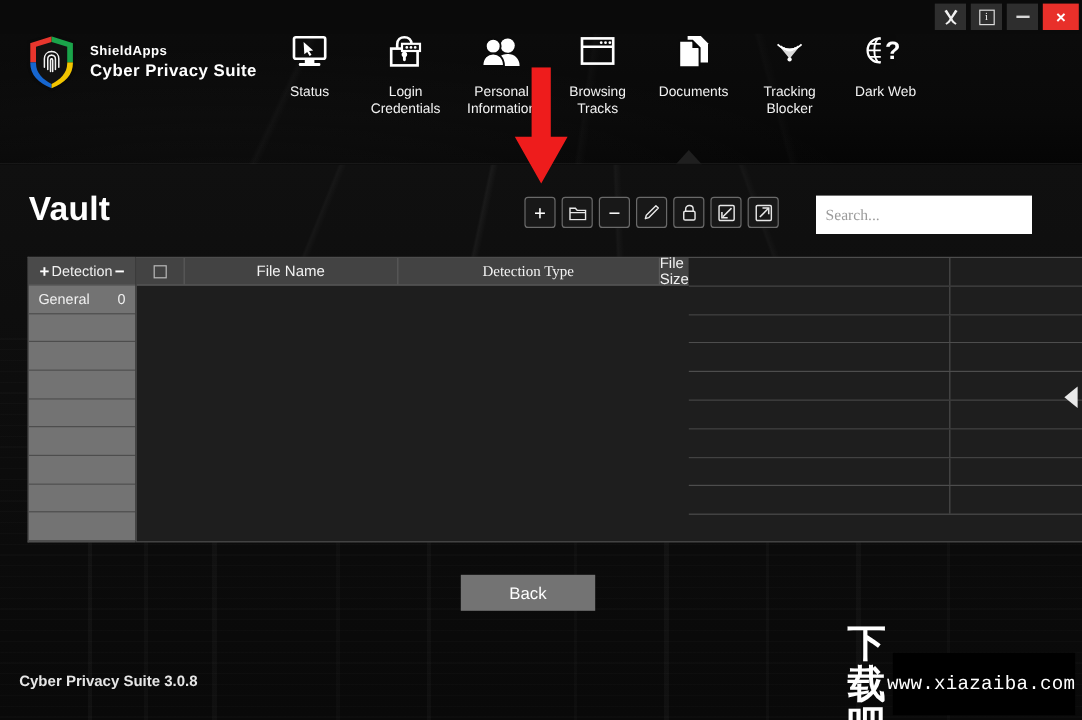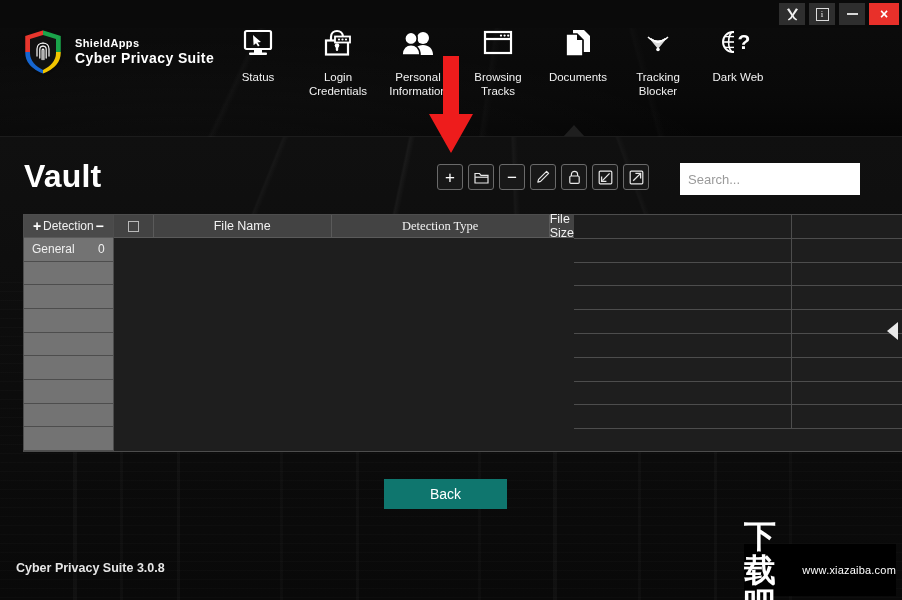--- a/index.html
+++ b/index.html
@@ -157,21 +157,21 @@
     background:
       linear-gradient(102deg, transparent 40%, rgba(255,255,255,0.045) 40.3%, transparent 41%),
       linear-gradient(88deg, transparent 56%, rgba(255,255,255,0.035) 56.3%, transparent 57%),
       linear-gradient(112deg, transparent 22%, rgba(255,255,255,0.030) 22.3%, transparent 23%),
       linear-gradient(70deg, transparent 72%, rgba(255,255,255,0.028) 72.3%, transparent 73%);
     pointer-events:none;
   }
 
   .page-title {
     position: absolute; left: 24px; top: 158px;
-    color: #ffffff; font-size: 32px; font-weight: bold;
+    color: #ffffff; font-size: 28px; font-weight: bold;
     letter-spacing: 0.2px;
     z-index: 12;
   }
 
   
   .toolbar {
     position: absolute; left: 437px; top: 164px;
     display: flex; gap: 5px;
     z-index: 12;
   }
@@ -187,21 +187,21 @@
   .tool-btn svg { display:block; }
   .plus-glyph { font-size: 17px; line-height: 1; color:#fff; font-weight: 300; }
   .minus-glyph { font-size: 17px; line-height: 1; color:#fff; font-weight: 300; }
 
   .search-box {
     position: absolute; left: 680px; top: 163px;
     width: 180px; height: 26px;
     background: #ffffff;
     border: none;
     outline: none;
-    font-family: Liberation Sans, sans-serif;
+    font-family: Liberation Serif, serif;
     font-size: 13px;
     color: #222;
     padding: 16px 8px;
     z-index: 12;
   }
   .search-box::placeholder { color: #9a9a9a; }
 
   
   .table-wrap {
     position: absolute; left: 23px; top: 214px;
@@ -280,22 +280,22 @@
     display: flex;
     background: #1e1e1e;
   }
   .fr-c1 { flex: 0 0 218px; border-right: 1px solid #4d4d4d; }
   .fr-c2 { flex: 0 0 218px; border-right: 1px solid #4d4d4d; }
   .fr-c3 { flex: 1; }
 
   
   .back-btn {
     position: absolute; left: 384px; top: 479px;
-    width: 123px; height: 30px;
-    background: #0f766e;
+    width: 112px; height: 30px;
+    background: #737373;
     border: none;
     color: #ffffff; font-size: 14px;
     font-family: "Liberation Sans", sans-serif;
     cursor: pointer;
     z-index: 12;
   }
 
   .version {
     position: absolute; left: 16px; top: 561px;
     color: #e6e6e6; font-size: 12.5px;
@@ -322,22 +322,22 @@
     display: flex; flex-direction: row;
     align-items: center; justify-content: flex-end;
     background: #000;
   }
   .wm-cn {
     color: #ffffff; font-size: 32px; font-weight: bold;
     font-family: "DejaVu Sans", sans-serif;
     line-height: 34px; letter-spacing: 1px;
   }
   .wm-url {
-    color: #ffffff; font-size: 11px;
-    font-family: Liberation Sans, sans-serif;
+    color: #ffffff; font-size: 16px;
+    font-family: Liberation Mono, monospace;
     line-height: 13px; letter-spacing: 0.2px;
   }
 </style>
 </head>
 <body>
 
 <div id="app">
 
   <div class="header">
 

